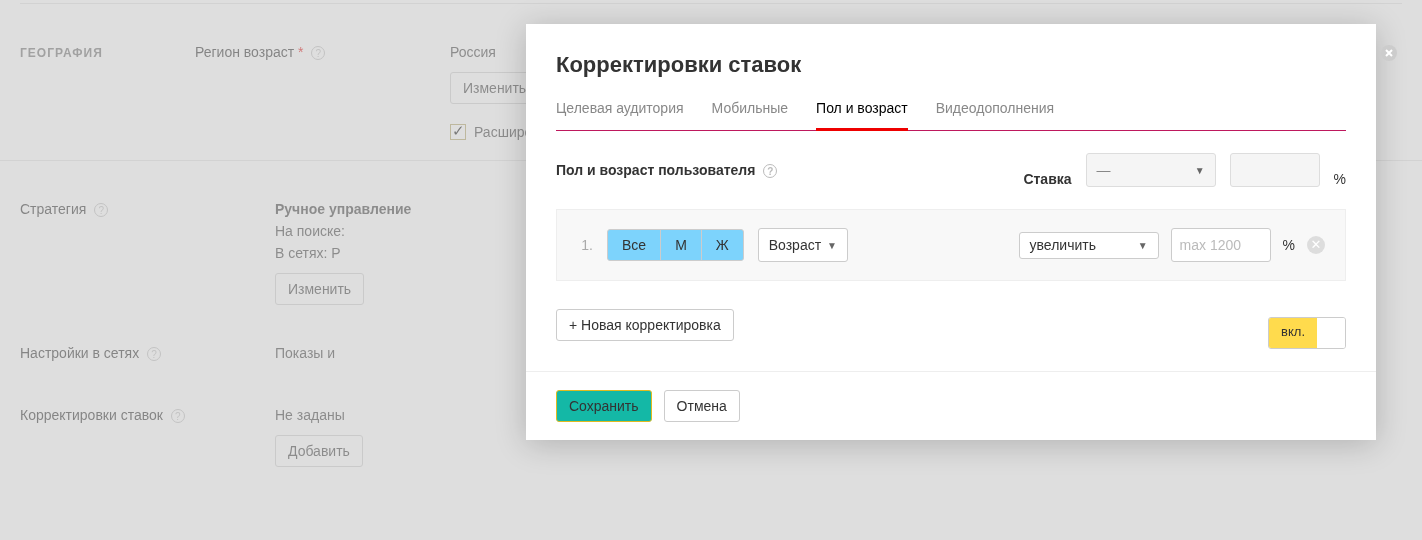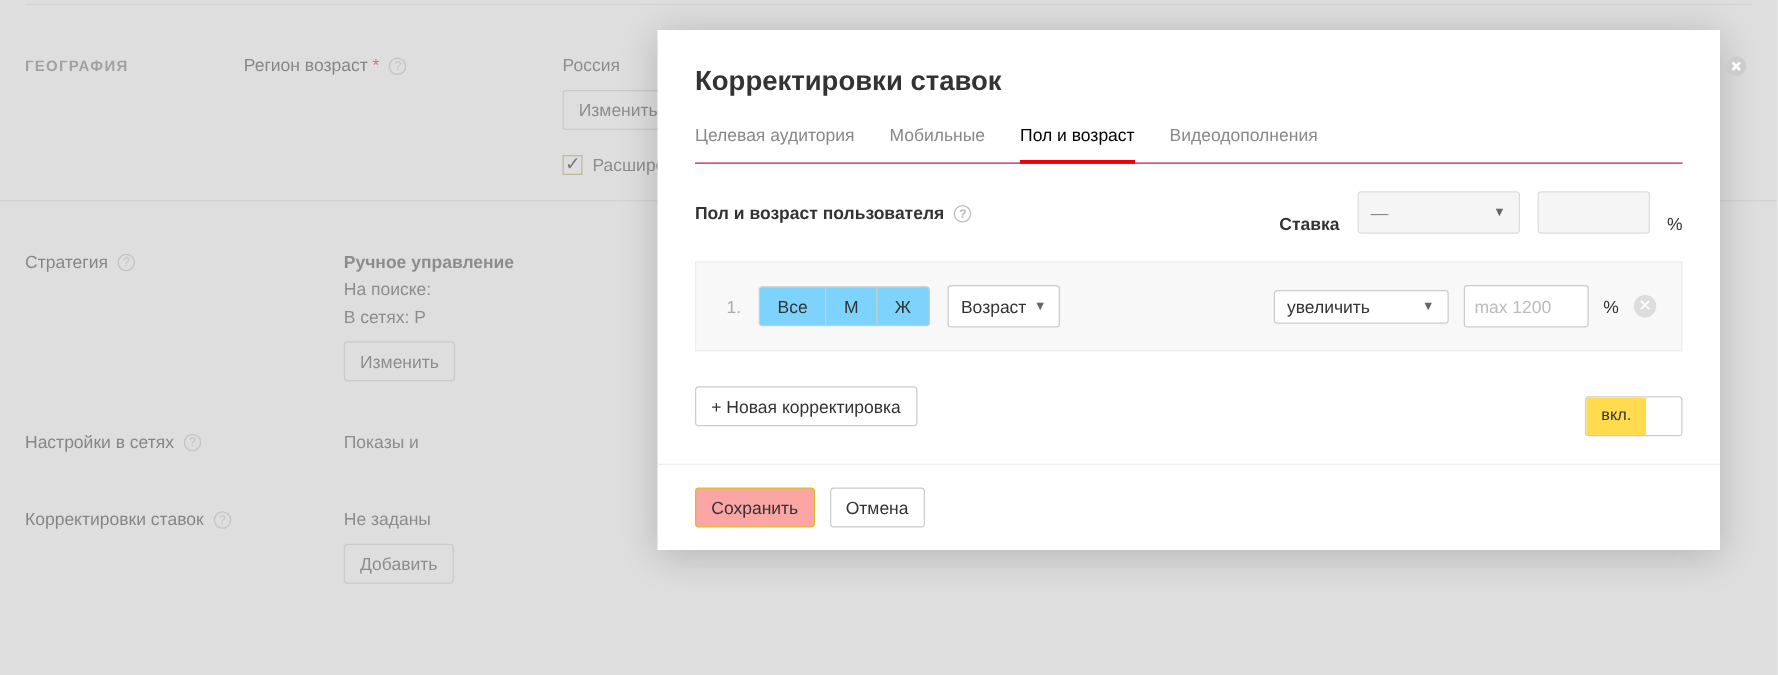--- a/index.html
+++ b/index.html
@@ -57,21 +57,21 @@
   .btn {
     display: inline-block;
     padding: 7px 12px;
     border: 1px solid #ccc;
     border-radius: 3px;
     background: #fff;
     cursor: pointer;
     font-size: 14px;
   }
   .btn.yellow {
-    background: #fca5a5;
+    background: #14b8a6;
     border-color: #e0bb20;
   }
   .checkbox-row {
     margin-top: 20px;
     display: flex;
     align-items: center;
   }
   .checkbox {
     width: 16px; height: 16px;
     border: 1px solid #b0a060;

